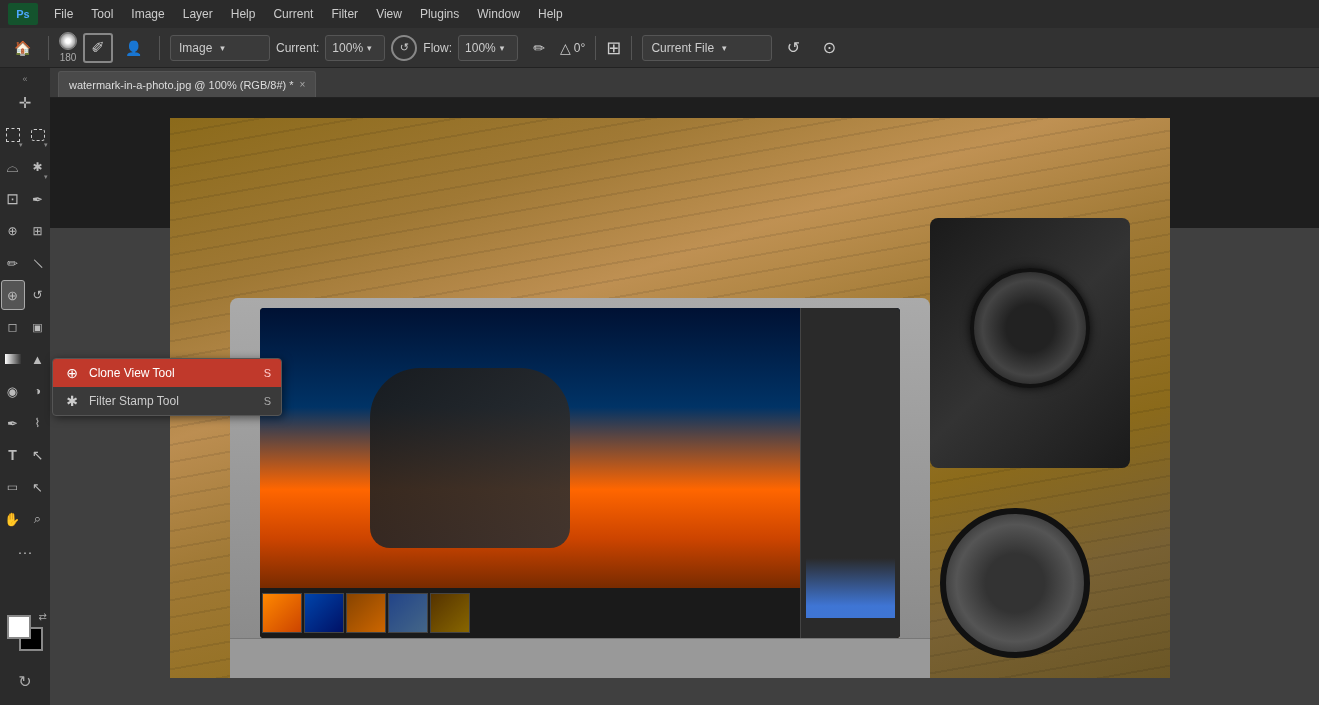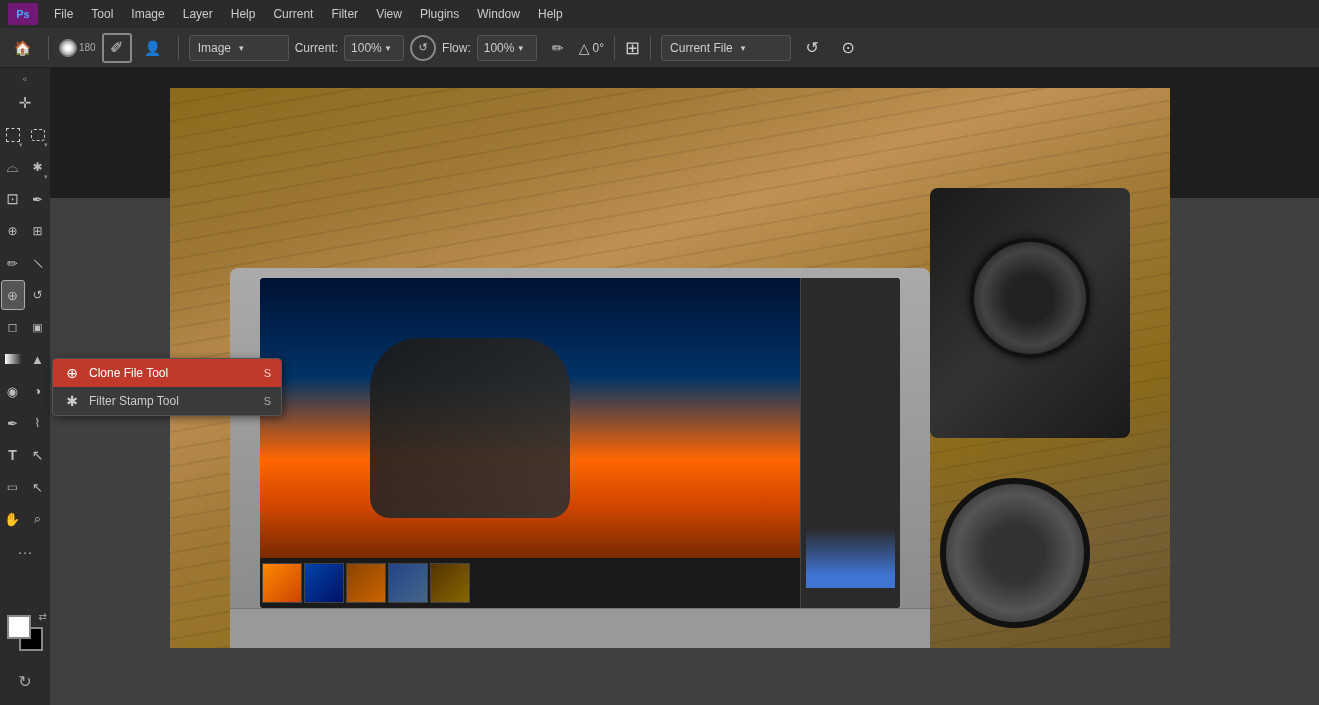--- a/index.html
+++ b/index.html
@@ -20,21 +20,21 @@
       height: 28px;
       background: #2b2b2b;
       display: flex;
       align-items: center;
       padding: 0 8px;
       gap: 2px;
     }
     .menu-logo {
       width: 30px;
       height: 22px;
-      background: #701a75;
+      background: #14532d;
       display: flex;
       align-items: center;
       justify-content: center;
       font-size: 11px;
       font-weight: bold;
       color: #4da8ff;
       margin-right: 6px;
       border-radius: 2px;
     }
     .menu-item {
@@ -63,21 +63,21 @@
       align-items: center;
       justify-content: center;
       cursor: pointer;
       border-radius: 3px;
       color: #ccc;
       font-size: 14px;
       position: relative;
     }
     .opt-brush-size {
       display: flex;
-      flex-direction: row;
+      flex-direction: column;
       align-items: center;
       font-size: 10px;
       color: #aaa;
       gap: 2px;
     }
     .opt-brush-preview {
       width: 18px;
       height: 18px;
       border-radius: 50%;
       background: radial-gradient(circle, #fff 20%, #aaa 60%, transparent 80%);
@@ -535,20 +535,26 @@
       </div>
     </div>
 
     <div style="position:absolute; bottom:14px; left:50%; transform:translateX(-50%); display:flex; align-items:center;">
       <span style="font-size:16px; color:#aaa; cursor:pointer;">↻</span>
     </div>
   </div>
 
   <div id="canvas-area">
 
+    <div id="tab-bar">
+      <div class="canvas-tab">
+        <span>watermark-in-a-photo.jpg @ 100% (RGB/8#) *</span>
+        <span class="close-btn">×</span>
+      </div>
+    </div>
 
     <div id="canvas-viewport">
 
       <div style="position:absolute; top:0; left:0; right:0; height:130px; background:#1e1e1e;"></div>
 
       <div id="canvas-image-container">
         <div id="canvas-image">
 
           <div style="position:absolute; inset:0; background: linear-gradient(160deg, #8B6914 0%, #A07830 20%, #C09050 35%, #A07830 50%, #8B6914 70%, #786030 85%, #6a5520 100%); opacity:0.9;"></div>
 
@@ -587,21 +593,21 @@
         </div>
       </div>
     </div>
   </div>
 
 </div>
 
 <div id="tool-flyout">
   <div class="flyout-item selected">
     <span class="flyout-icon">⊕</span>
-    <span class="flyout-label">Clone File Tool</span>
+    <span class="flyout-label">Clone View Tool</span>
     <span class="flyout-shortcut">S</span>
   </div>
   <div class="flyout-item">
     <span class="flyout-icon">✱</span>
     <span class="flyout-label">Filter Stamp Tool</span>
     <span class="flyout-shortcut">S</span>
   </div>
 </div>
 
 </body></html>

